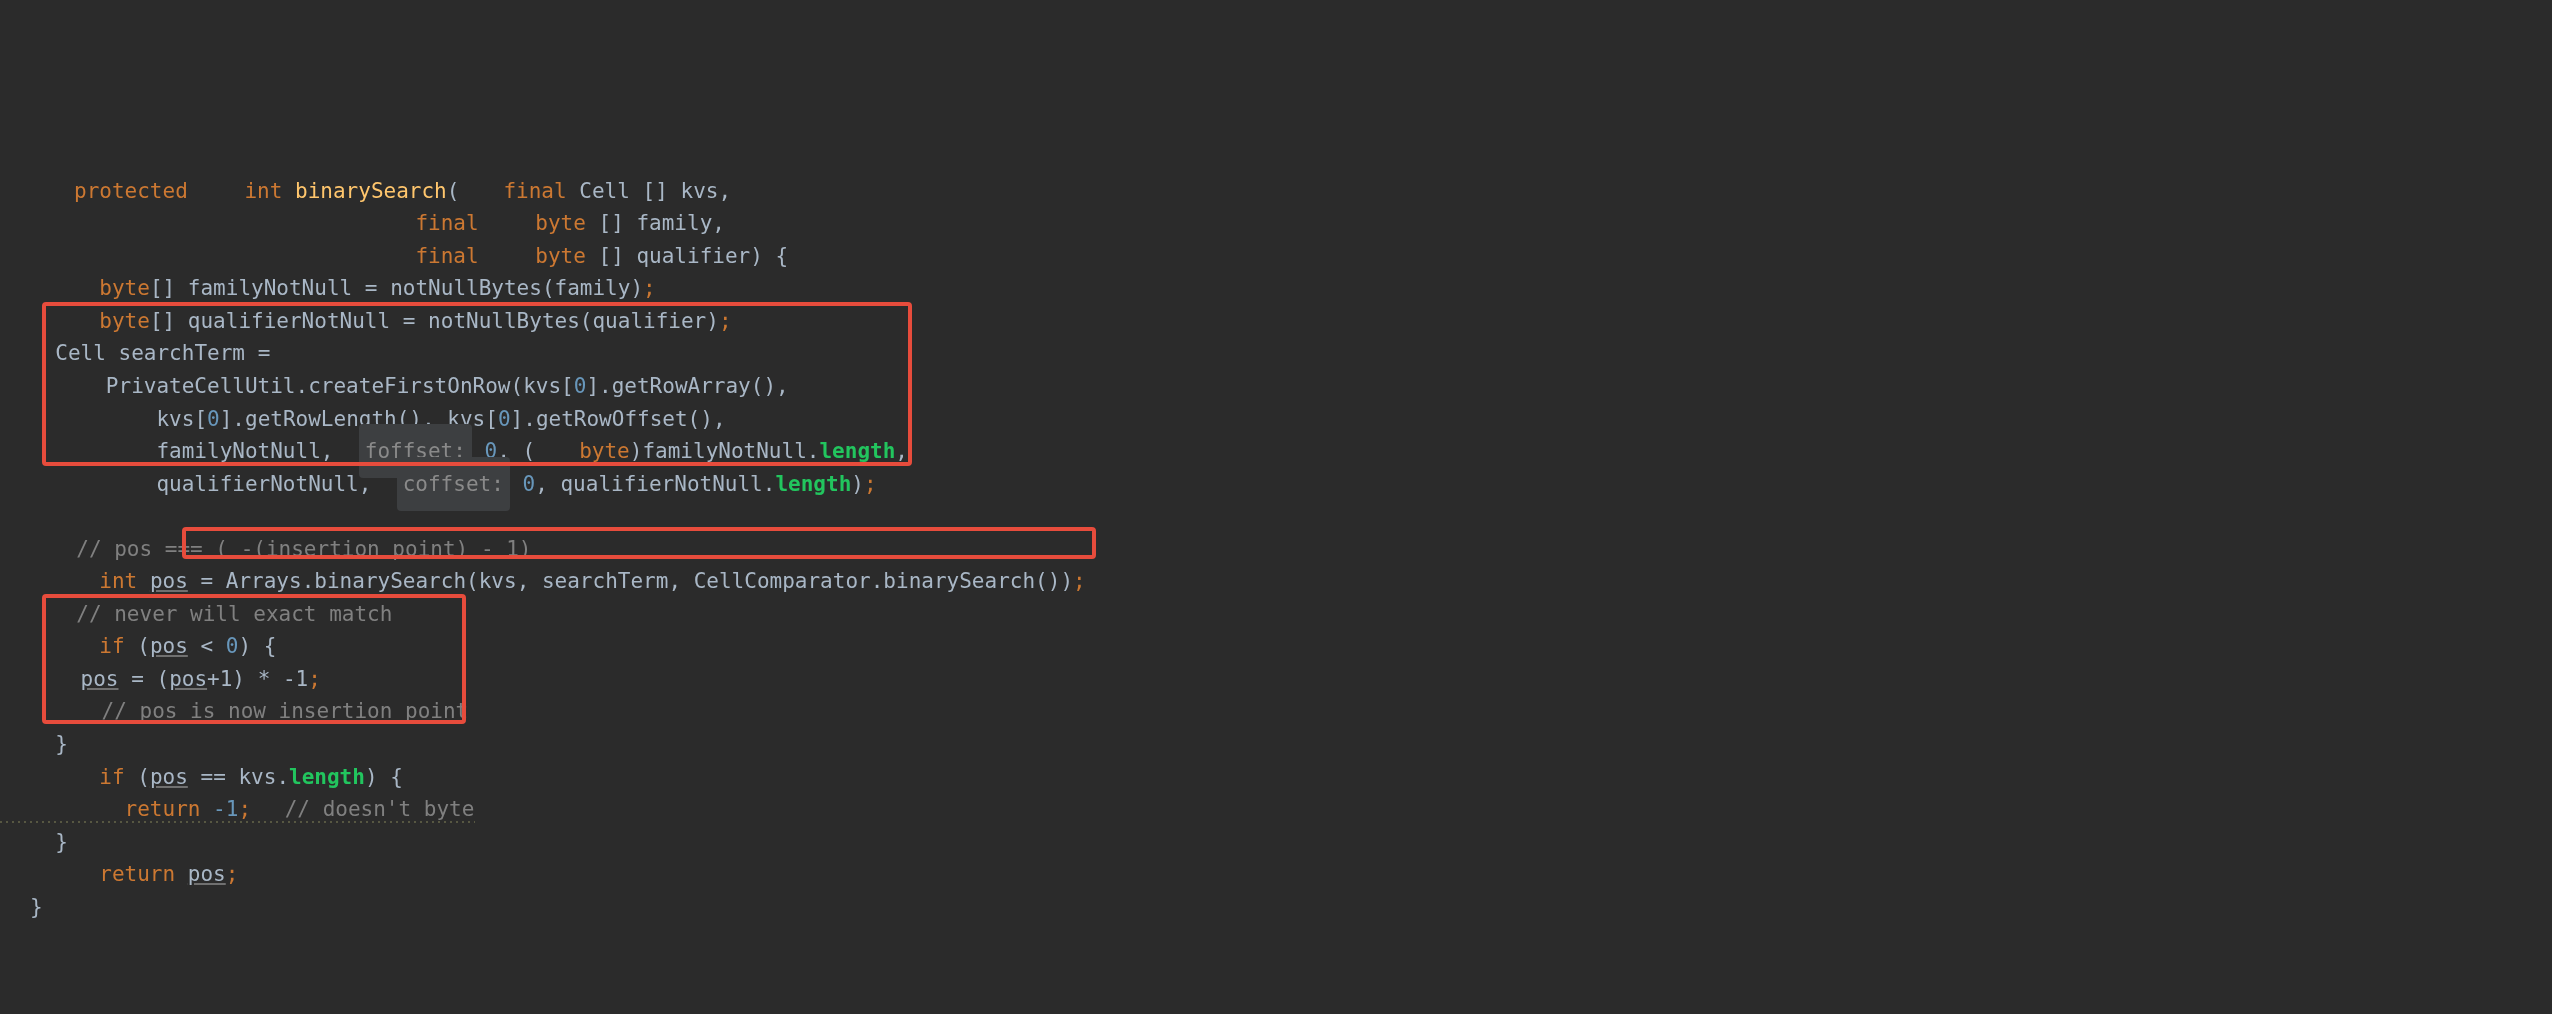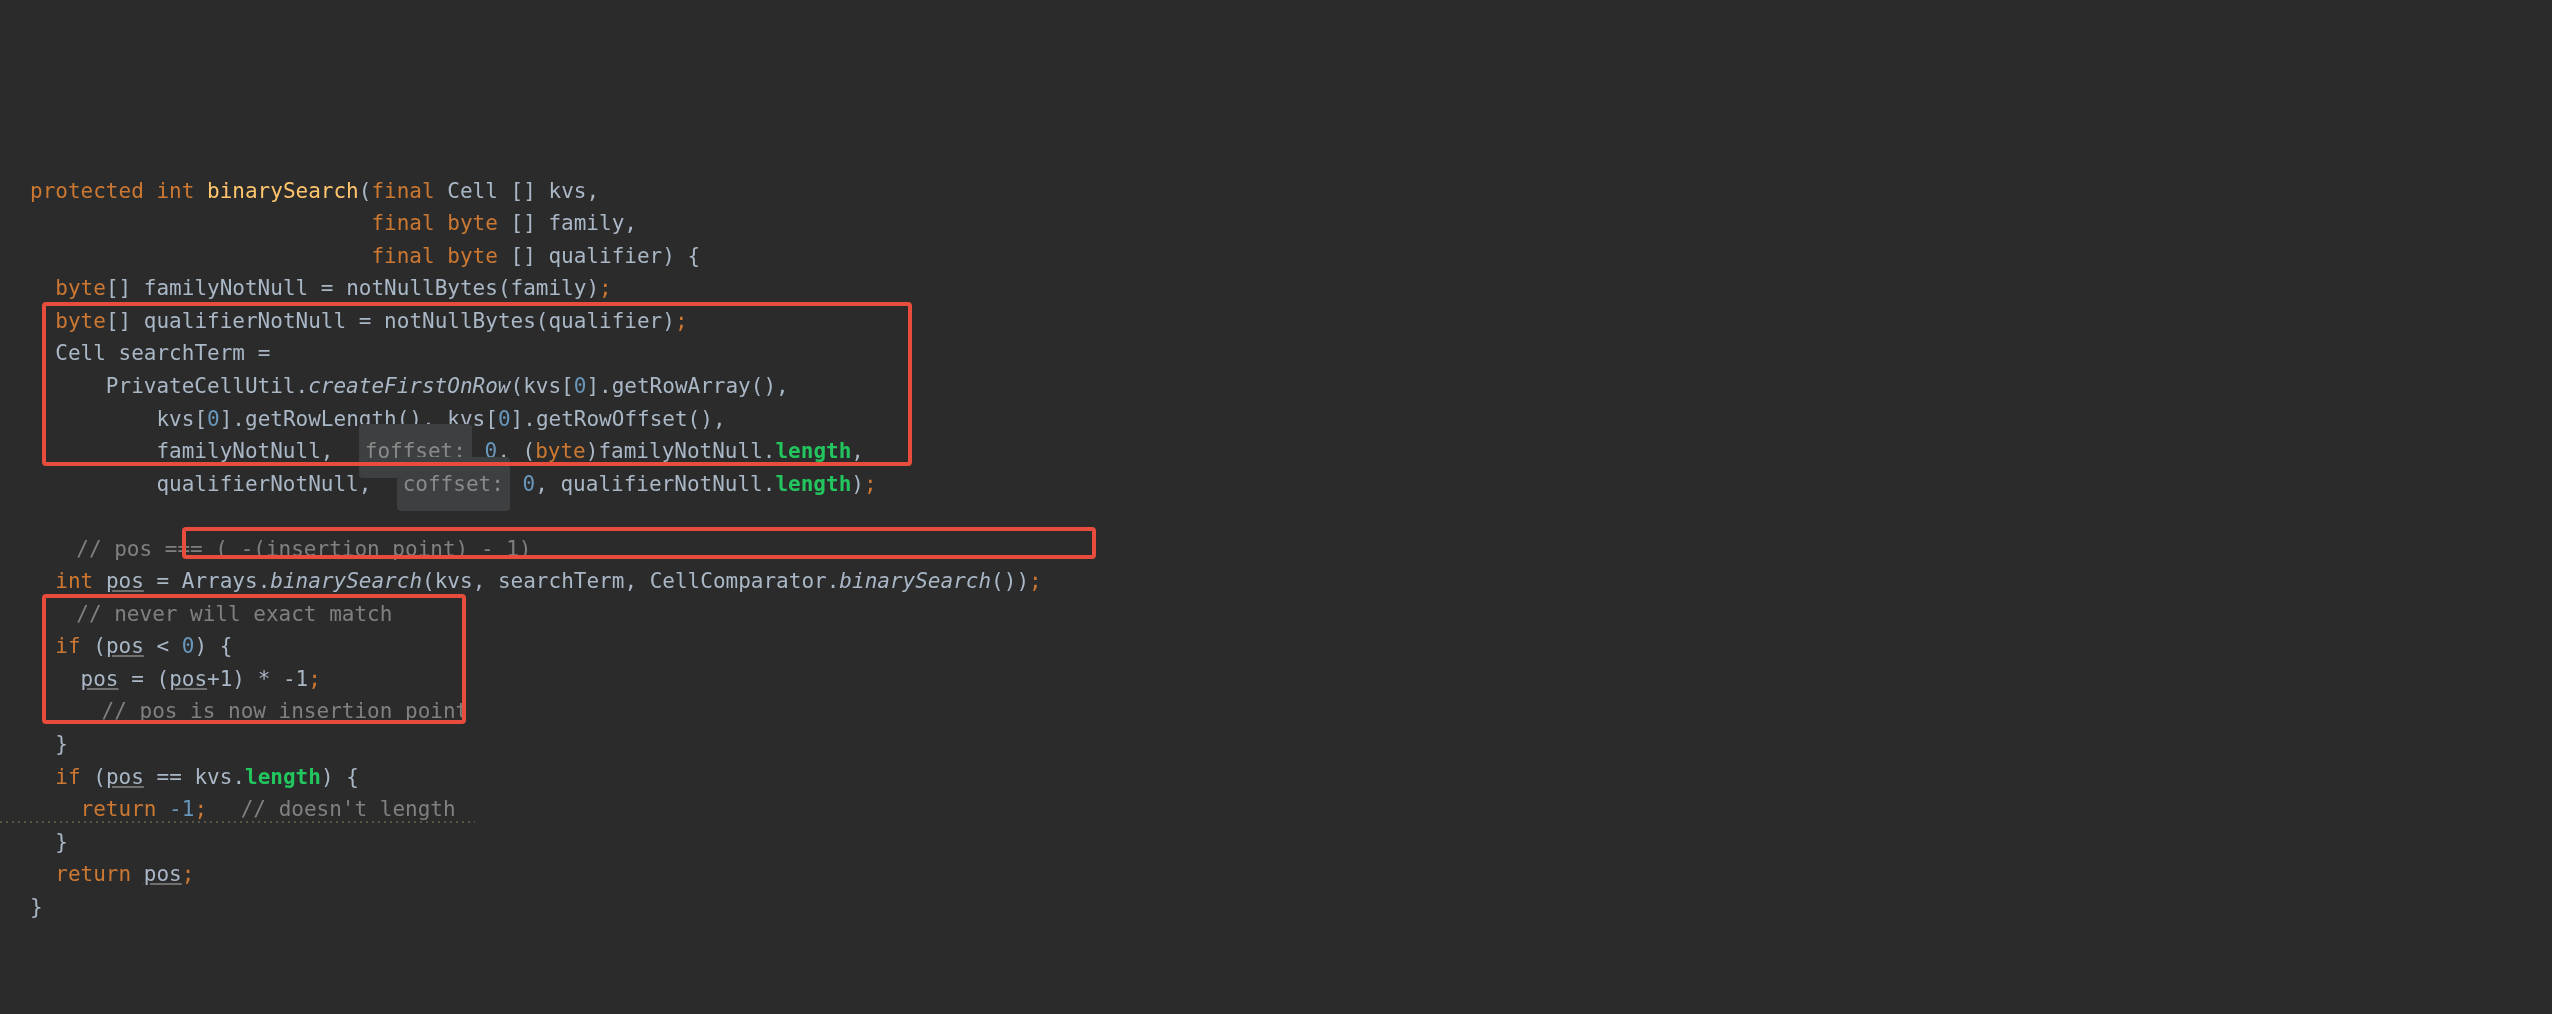--- a/index.html
+++ b/index.html
@@ -10,24 +10,24 @@
     line-height: 1.55;
     color: #a9b7c6;
     padding: 12px 0 0 0;
     white-space: pre;
     overflow-x: auto;
   }
   .code-container {
     position: relative;
     padding-left: 30px;
   }
-  .kw { color: #cc7832; }        
+  .kw { color: #cc7832; margin-left: 44px; }        
   .method-decl { color: #ffc66d; }
   .var-underline { text-decoration: underline; text-decoration-color: #707070; margin-top: 16px; }
-  .static-call { font-style: italic; color: #a9b7c6; }
+  .static-call { color: #a9b7c6; }
   .number { color: #6897bb; } 
   .paren { color: #a9b7c6; }
   .semicolon { color: #cc7832; }
   .comment { color: #808080; margin-left: 21px; }
   .member { color: #22c55e; font-weight: bold; } 
   .param-hint {
     background: #3d3f41;
     color: #8a8a8a;
     padding: 15px 6px;
     border-radius: 4px;
@@ -74,21 +74,21 @@
 <span>          <span>qualifierNotNull</span><span>,</span>  <span class="param-hint">coffset:</span> <span class="number">0</span><span>,</span> <span>qualifierNotNull</span><span>.</span><span class="member">length</span><span>)</span><span class="semicolon">;</span></span>
 <span> </span>
 <span>  <span class="comment">// pos === ( -(insertion point) - 1)</span></span>
 <span>  <span class="kw">int</span> <span class="var-underline">pos</span> <span>=</span> <span>Arrays</span><span>.</span><span class="static-call">binarySearch</span><span>(</span><span>kvs</span><span>,</span> <span>searchTerm</span><span>,</span> <span>CellComparator</span><span>.</span><span class="static-call">binarySearch</span>()<span>)</span><span class="semicolon">;</span></span>
 <span>  <span class="comment">// never will exact match</span></span>
 <span>  <span class="kw">if</span> (<span class="var-underline">pos</span> <span>&lt;</span> <span class="number">0</span>) <span>{</span></span>
 <span>    <span class="var-underline">pos</span> <span>=</span> (<span class="var-underline">pos</span><span>+1) * -1</span><span class="semicolon">;</span></span>
 <span>    <span class="comment">// pos is now insertion point</span></span>
 <span>  <span>}</span></span>
 <span>  <span class="kw">if</span> (<span class="var-underline">pos</span> <span>==</span> <span>kvs</span><span>.</span><span class="member">length</span>) <span>{</span></span>
-<span class="squiggle-row">    <span class="kw">return</span> <span class="number">-1</span><span class="semicolon">;</span> <span class="comment">// doesn't length</span></span>
+<span class="squiggle-row">    <span class="kw">return</span> <span class="number">-1</span><span class="semicolon">;</span> <span class="comment">// doesn't byte</span></span>
 <span>  <span>}</span></span>
 <span>  <span class="kw">return</span> <span class="var-underline">pos</span><span class="semicolon">;</span></span>
 <span><span>}</span></span>
 
 <div class="highlight-box" style="top:160px; left:42px; width:870px; height:164px;"></div>
 <div class="highlight-box" style="top:385px; left:182px; width:914px; height:32px;"></div>
 <div class="highlight-box" style="top:452px; left:42px; width:424px; height:130px;"></div>
 </div>
 
 

